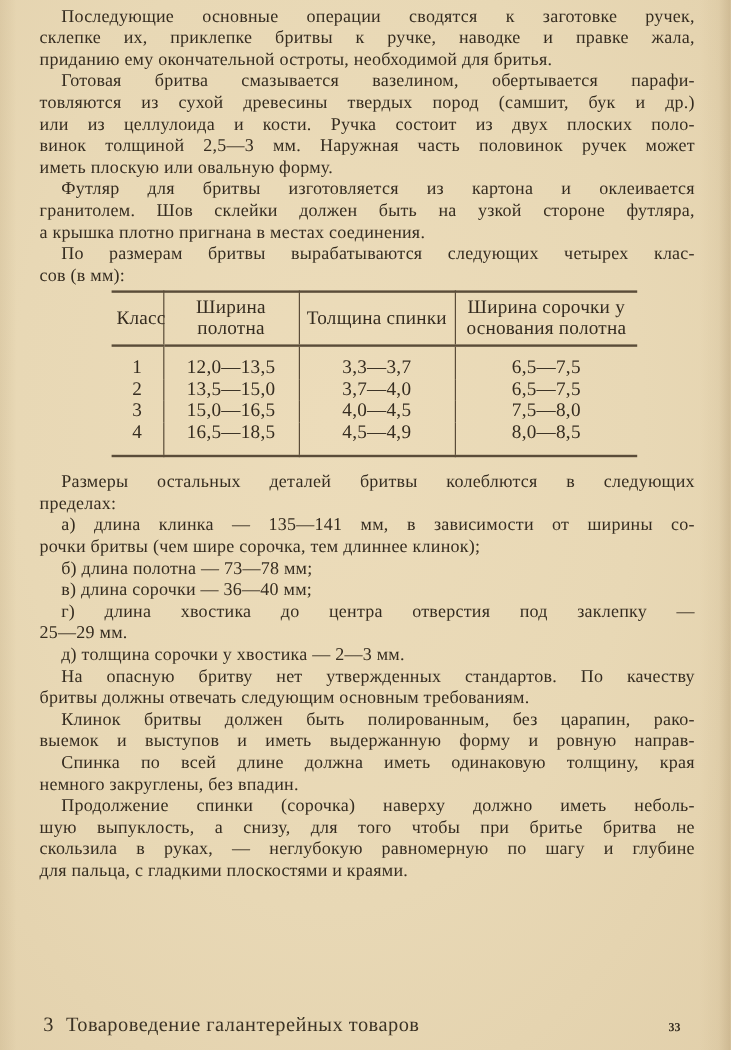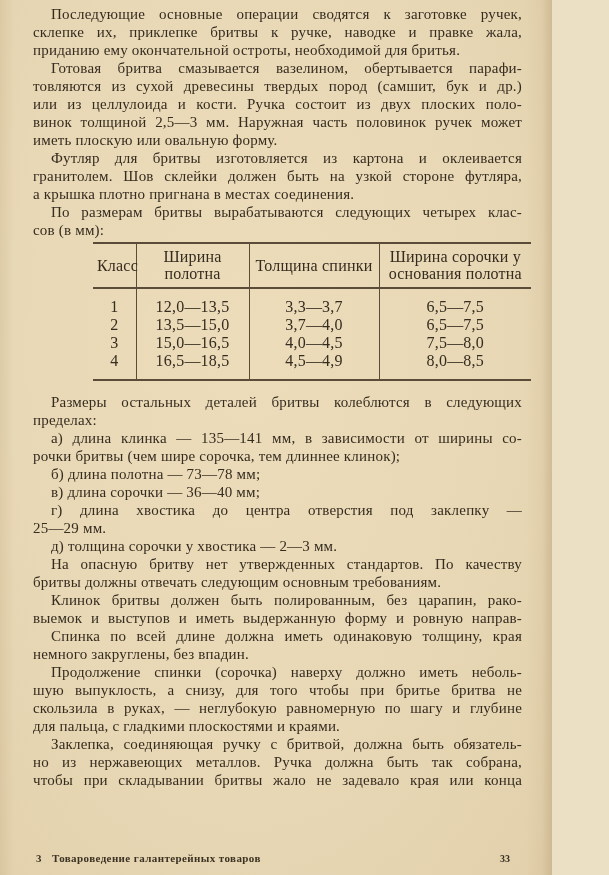--- a/index.html
+++ b/index.html
@@ -4,21 +4,21 @@
 <style>
   html, body { margin: 0; padding: 0; }
   body {
     width: 609px; height: 875px;
     font-family: "Liberation Serif", "DejaVu Serif", serif;
     background: #ece0c4;
     overflow: hidden;
   }
   .page {
     position: relative;
-    width: 552px; height: 875px;
+    width: 609px; height: 875px;
     background:
       linear-gradient(to left, rgba(130,100,55,0.22) 0px, rgba(130,100,55,0.06) 10px, rgba(130,100,55,0) 26px),
       linear-gradient(to right, rgba(130,100,55,0.10) 0px, rgba(130,100,55,0) 14px),
       radial-gradient(ellipse at 45% 40%, #ecdcba 0%, #e8d8b5 55%, #e2d0ab 100%);
     color: #352c20;
     overflow: hidden;
   }
   .text-block {
     position: absolute;
     left: 33px; right: 30px; top: 5px;
@@ -58,22 +58,22 @@
   table.cls tr.r-last td { padding-bottom: 9px; }
 
   .footer {
     position: absolute;
     left: 36px; right: 30px; bottom: 11px;
     display: flex;
     justify-content: space-between;
     align-items: baseline;
   }
   .footer-left {
-    font-size: 11px;
-    font-weight: bold;
+    font-size: 17px;
+    font-weight: normal;
     letter-spacing: 0.4px;
     color: #3b3224;
   }
   .footer-left .sig { margin-right: 10px; }
   .page-num {
     font-size: 10px;
     font-weight: bold;
     margin-right: 12px;
     color: #352c20;
   }
@@ -194,25 +194,20 @@
       <div class="ln end">немного закруглены, без впадин.</div>
     </div>
 
     <div>
       <div class="ln first">Продолжение спинки (сорочка) наверху должно иметь неболь-</div>
       <div class="ln">шую выпуклость, а снизу, для того чтобы при бритье бритва не</div>
       <div class="ln">скользила в руках, — неглубокую равномерную по шагу и глубине</div>
       <div class="ln end">для пальца, с гладкими плоскостями и краями.</div>
     </div>
 
-    <div>
-      <div class="ln first">Заклепка, соединяющая ручку с бритвой, должна быть обязатель-</div>
-      <div class="ln">но из нержавеющих металлов. Ручка должна быть так собрана,</div>
-      <div class="ln">чтобы при складывании бритвы жало не задевало края или конца</div>
-    </div>
 
   </div>
 
   <div class="footer">
     <div class="footer-left">
       <span class="sig">3</span><span>Товароведение галантерейных товаров</span>
     </div>
     <div class="page-num">33</div>
   </div>
 </div>

